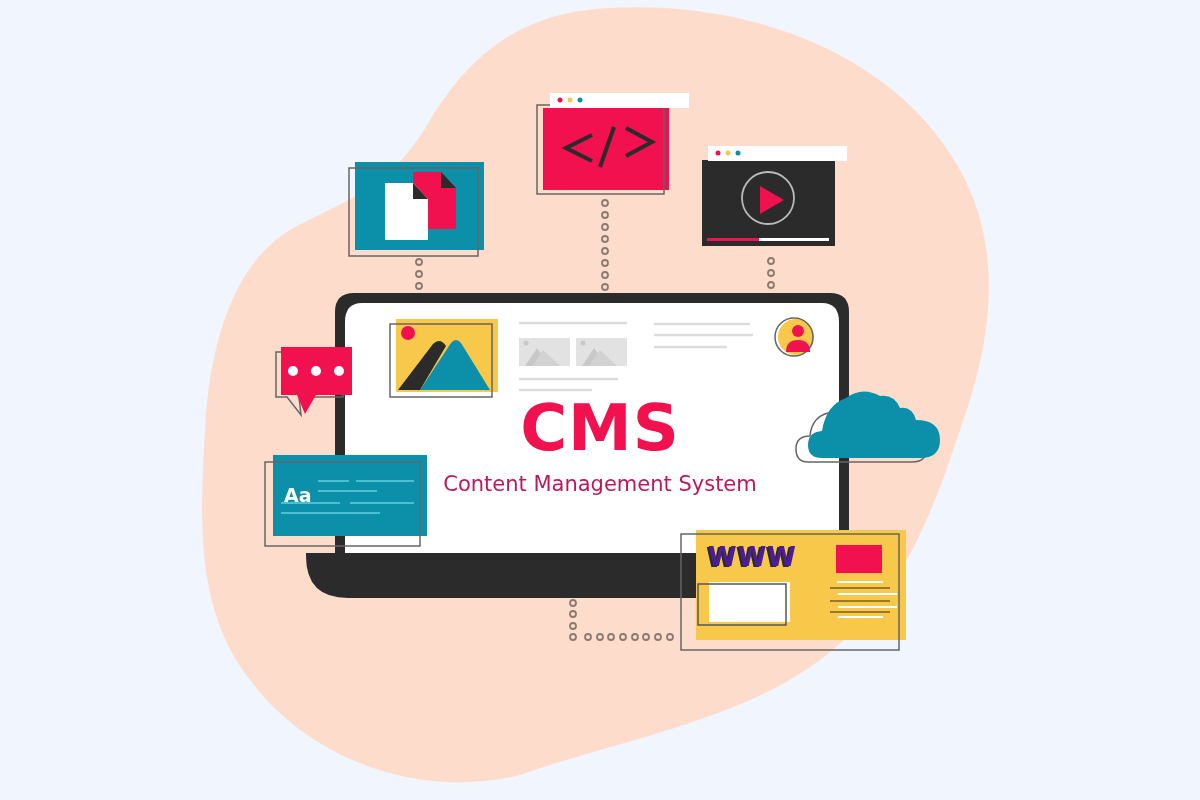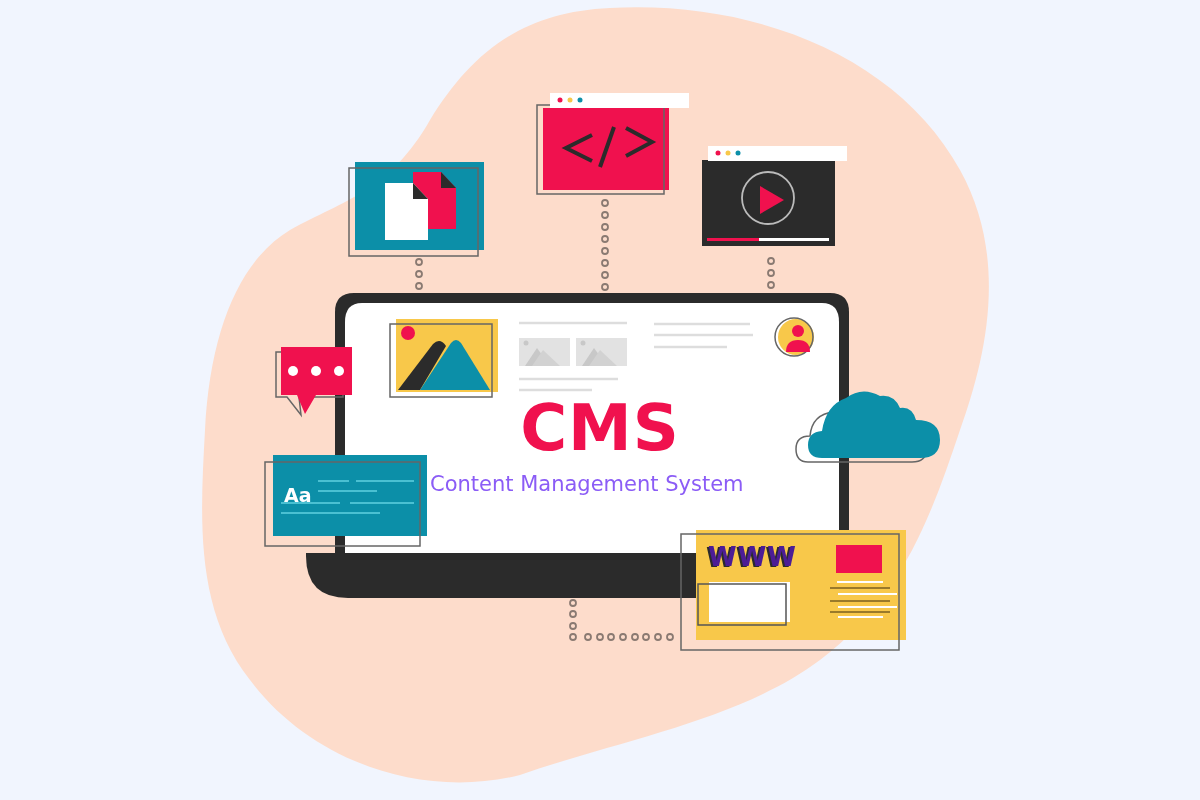--- a/index.html
+++ b/index.html
@@ -11,22 +11,22 @@
   .stage { position: relative; width: 1200px; height: 800px; }
   .stage svg { position: absolute; left: 0; top: 0; }
   .cms-title {
     position: absolute; left: 440px; top: 388px; width: 320px;
     text-align: center; font-family: "DejaVu Sans", sans-serif;
     font-weight: bold; font-size: 64px; color: #F0114E; letter-spacing: 1px;
     line-height: 80px;
   }
   .cms-subtitle {
     position: absolute; left: 430px; top: 470px; width: 340px;
-    text-align: left; font-family: "DejaVu Sans", sans-serif;
-    font-size: 21px; color: #8b5cf6; line-height: 28px;
+    text-align: center; font-family: "DejaVu Sans", sans-serif;
+    font-size: 21px; color: #be185d; line-height: 28px;
   }
   .aa-label {
     position: absolute; left: 284px; top: 472px;
     font-family: "DejaVu Sans", sans-serif; font-weight: bold;
     font-size: 19px; color: #ffffff; margin-top: 12px;
   }
   .www-label {
     position: absolute; left: 708px; top: 542px;
     font-family: "DejaVu Sans", sans-serif; font-weight: bold;
     font-size: 26px; color: #4c1d95; letter-spacing: 1px;

